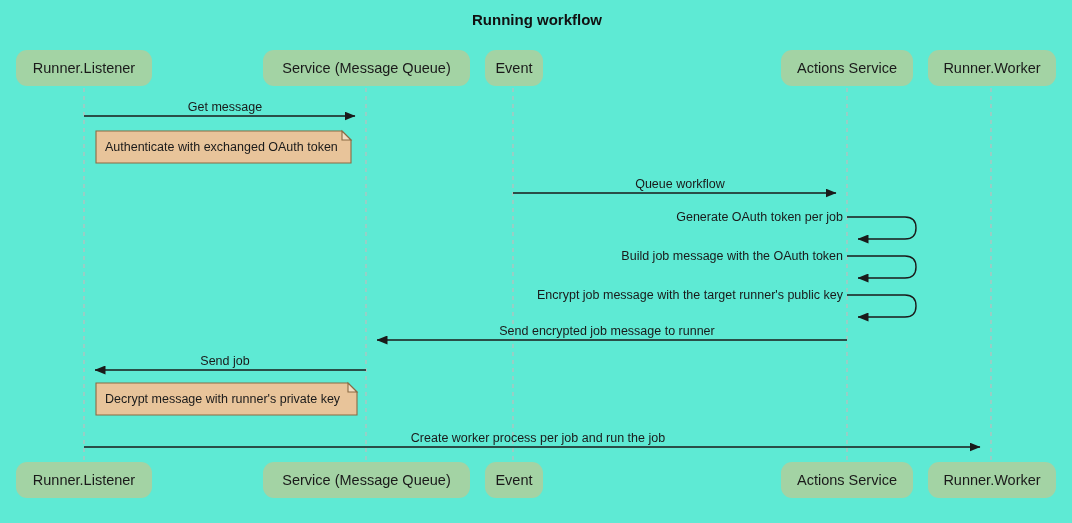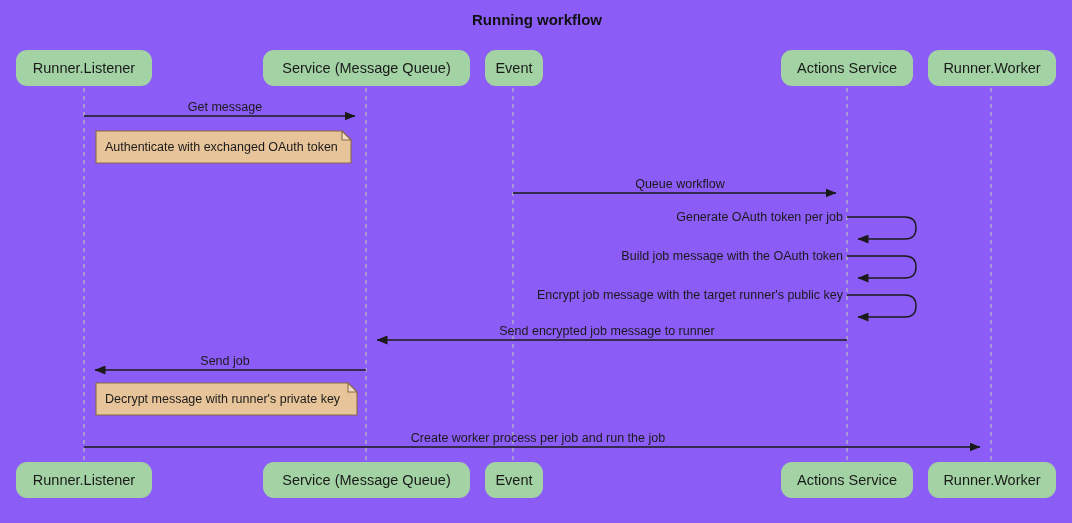--- a/index.html
+++ b/index.html
@@ -7,21 +7,21 @@
     padding: 0;
     background: #ffffff;
   }
   body {
     font-family: "Liberation Sans", sans-serif;
   }
   #diagram {
     position: relative;
     width: 1072px;
     height: 523px;
-    background: #8b5cf6;
+    background: #5eead4;
     overflow: hidden;
   }
   svg#seq {
     position: absolute;
     left: 0;
     top: 0;
     width: 1072px;
     height: 523px;
   }
   .title-text {

